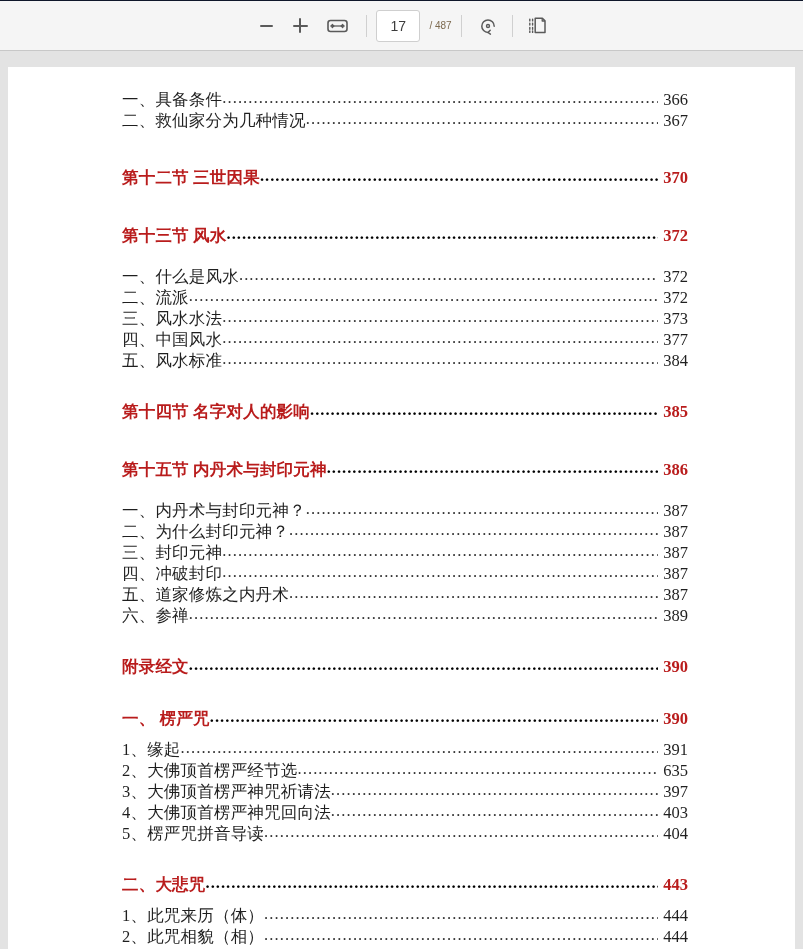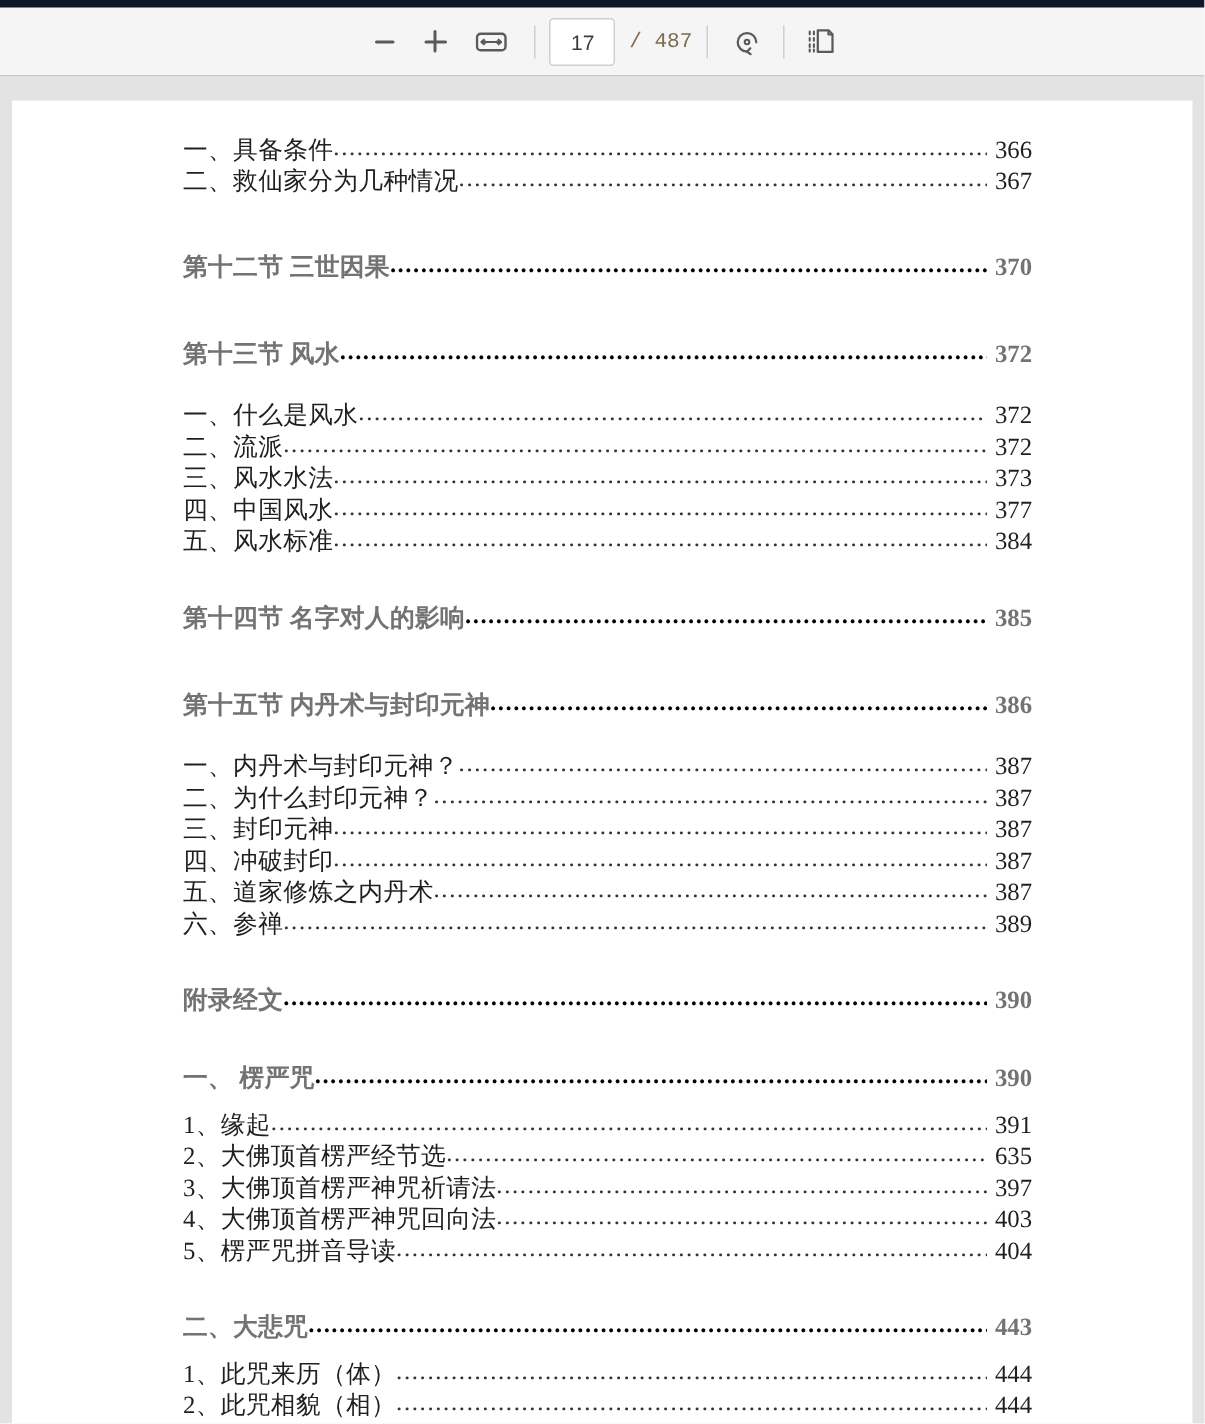--- a/index.html
+++ b/index.html
@@ -21,21 +21,21 @@
     background: #e3e3e3;
   }
 
   
   #toolbar {
     position: absolute;
     top: 0; left: 0;
     width: 803px;
     height: 51px;
     background: #f5f5f5;
-    border-top: 5px solid #0f172a;
+    border-top: 1px solid #0f172a;
     border-bottom: 1px solid #c8c8c8;
     display: flex;
     align-items: center;
     justify-content: center;
     font-family: "Liberation Sans", sans-serif;
   }
   #toolbar-inner {
     display: flex;
     align-items: center;
     height: 100%;
@@ -94,23 +94,23 @@
     border-radius: 3px;
     display: flex;
     align-items: center;
     justify-content: center;
     font-size: 14px;
     color: #3c3c3c;
     font-family: "Liberation Sans", sans-serif;
     margin-right: 9px;
   }
   .page-total {
-    font-size: 14px;
+    font-size: 10px;
     color: #7d6a4f;
-    font-family: Liberation Mono, monospace;
+    font-family: Liberation Sans, sans-serif;
     white-space: nowrap;
   }
 
   
   #page-surface {
     position: absolute;
     top: 51px;
     left: 0;
     width: 803px;
     height: 898px;
@@ -169,21 +169,21 @@
     line-height: 21px;
     color: #1f1f1f;
   }
   .lvl-item .toc-dots::after { color: #333; }
 
   
   .lvl-head {
     font-size: 16.5px;
     line-height: 22px;
     font-weight: bold;
-    color: #737373;
+    color: #b91c1c;
   }
   .lvl-head .toc-dots::after { color: #000; letter-spacing: 1.0px; }
 
   .gap-sm { height: 19px; }
   .gap-md { height: 30px; }
   .gap-lg { height: 36px; }
   .gap-xs { height: 9px; }
 </style>
 </head>
 <body>

